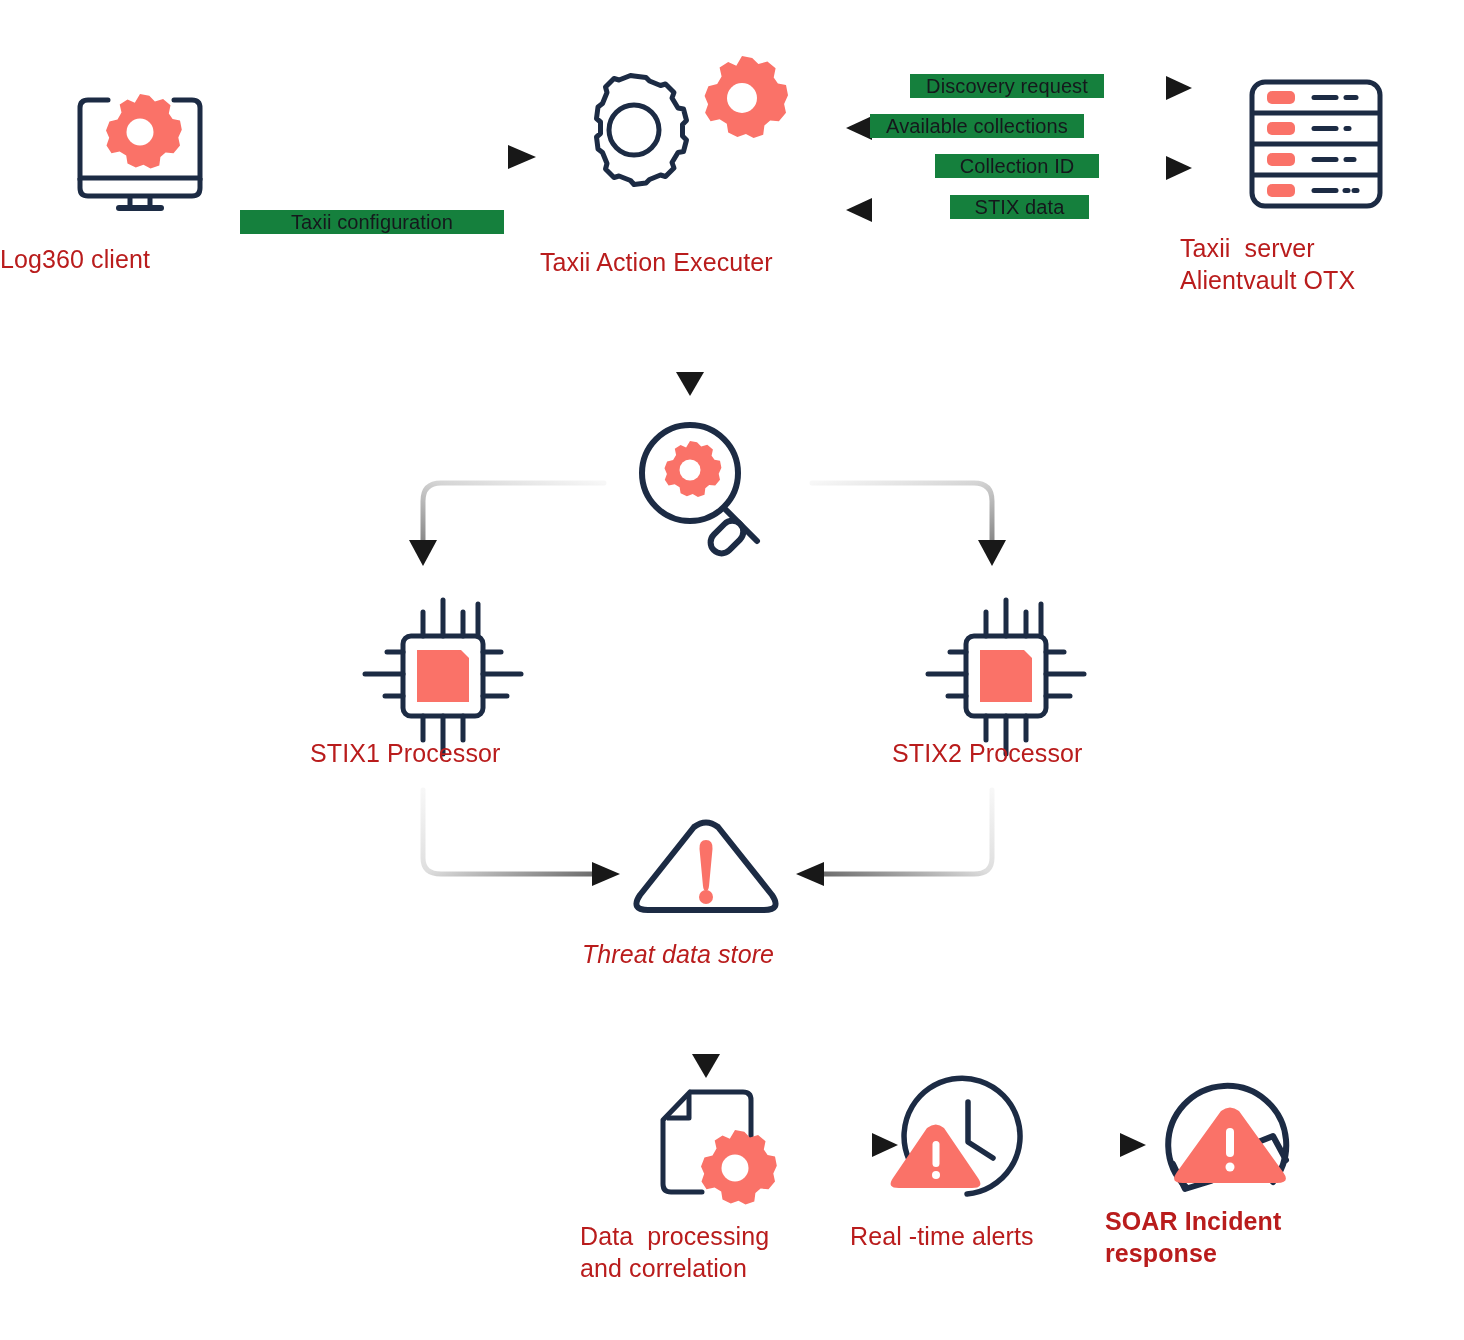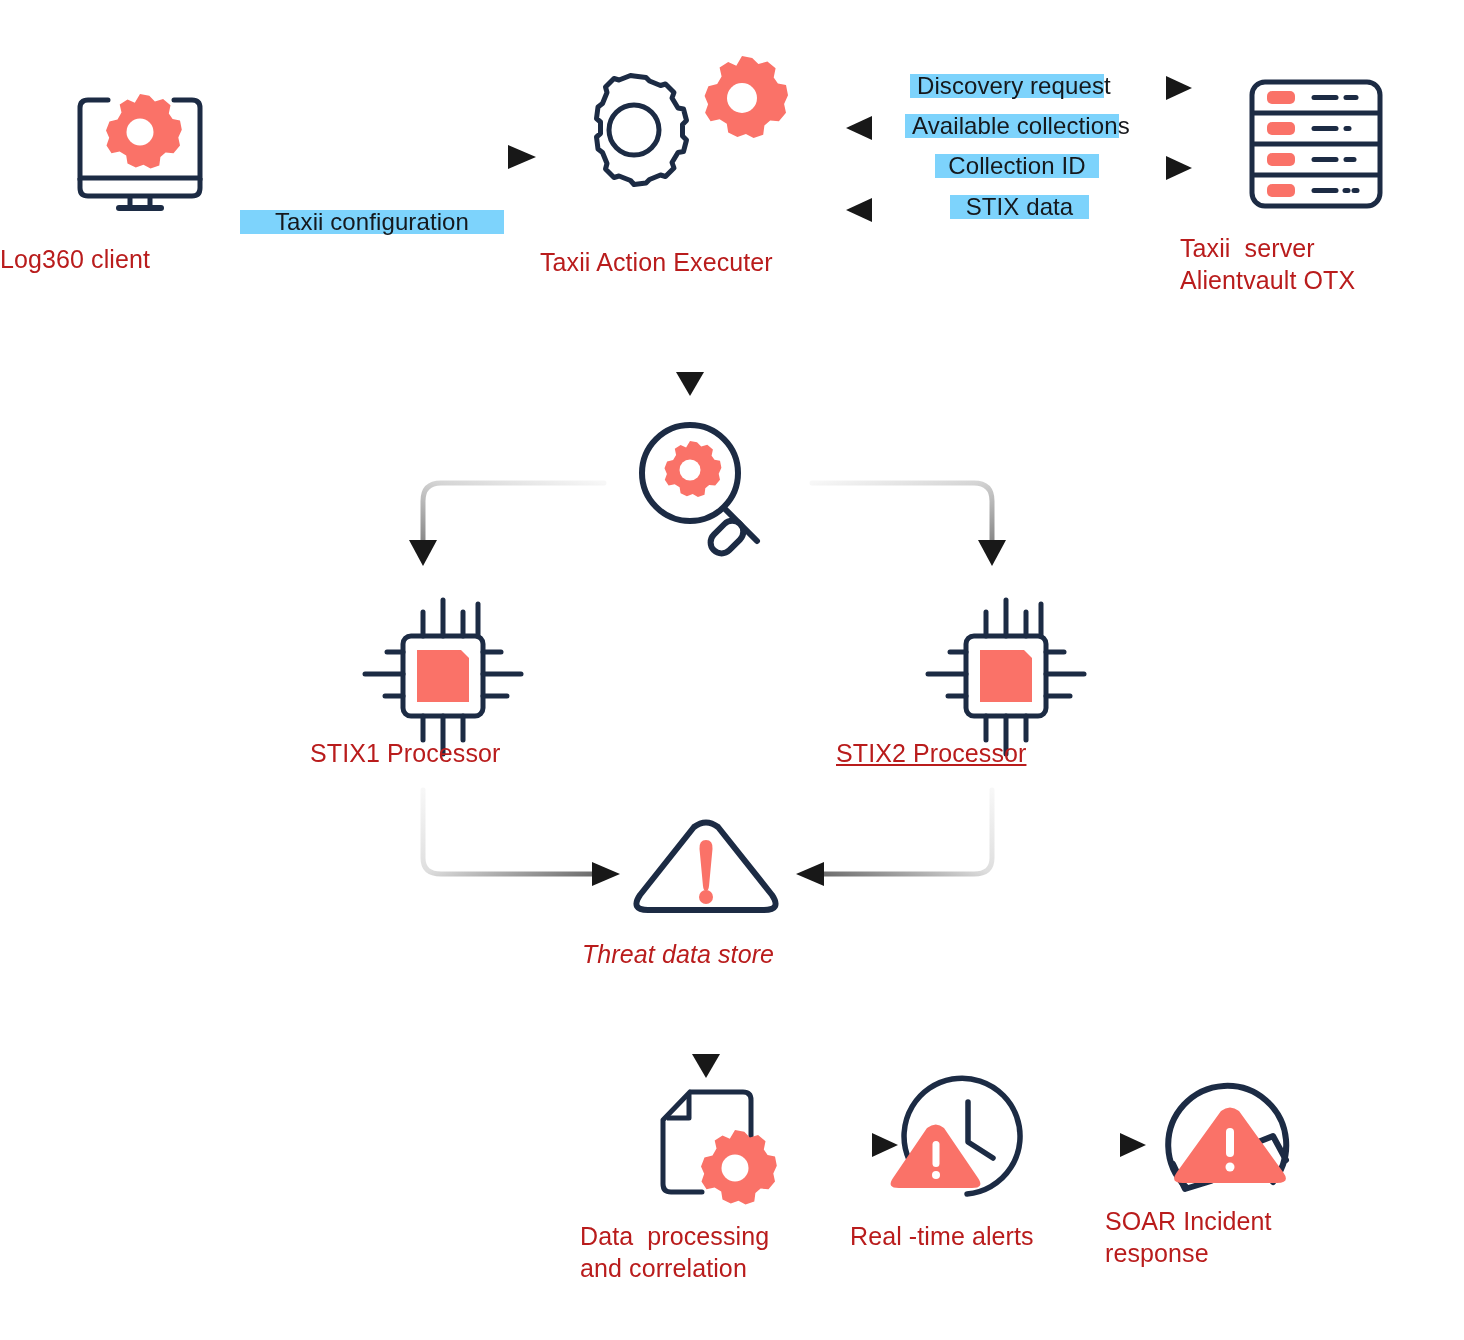--- a/index.html
+++ b/index.html
@@ -30,42 +30,42 @@
     color: #b91c1c;
     font-size: 25px;
     line-height: 32px;
     text-align: left;
     white-space: pre;
     letter-spacing: 0.1px;
   }
   .edge-label {
     position: absolute;
     color: #15181c;
-    font-size: 24px;
+    font-size: 20px;
     line-height: 24px;
     text-align: center;
     white-space: pre;
-    background: #7dd3fc;
+    background: #15803d;
     padding: 0 7px;
     letter-spacing: 0.1px;
   }
   .label-l-log360   { left:   0px; top: 243px; width: 284px; }
   .label-l-exec     { left: 540px; top: 246px; width: 330px; }
   .label-l-server   { left: 1180px; top: 232px; width: 282px; }
   .label-l-version  { left: 580px; top: 568px; width: 260px; }
   .label-l-stix1    { left: 310px; top: 737px; width: 250px; }
-  .label-l-stix2    { left: 836px; top: 737px; width: 250px; text-decoration: underline; }
+  .label-l-stix2    { left: 892px; top: 737px; width: 250px; }
   .label-l-threat   { left: 582px; top: 938px; width: 260px; font-style: italic; }
   .label-l-dataproc { left: 580px; top: 1220px; width: 260px; }
   .label-l-realtime { left: 850px; top: 1220px; width: 250px; }
-  .label-l-soar     { left: 1105px; top: 1205px; width: 250px; }
+  .label-l-soar     { left: 1105px; top: 1205px; width: 250px; font-weight: bold; }
 
   .label-e-taxiicfg { left: 240px; top: 178px; width: 250px; margin-top: 32px; }
   .label-e-disc     { left: 910px; top: 74px;  width: 180px; }
-  .label-e-avail    { left: 905px; top: 114px; width: 200px; }
+  .label-e-avail    { left: 870px; top: 114px; width: 200px; }
   .label-e-collid   { left: 935px; top: 154px; width: 150px; }
   .label-e-stixdata { left: 950px; top: 195px; width: 125px; }
 </style>
 </head>
 <body>
 
 <div id="diagram-canvas">
 
   <svg id="diagram-svg" viewBox="0 0 1464 1340">
     <defs>

